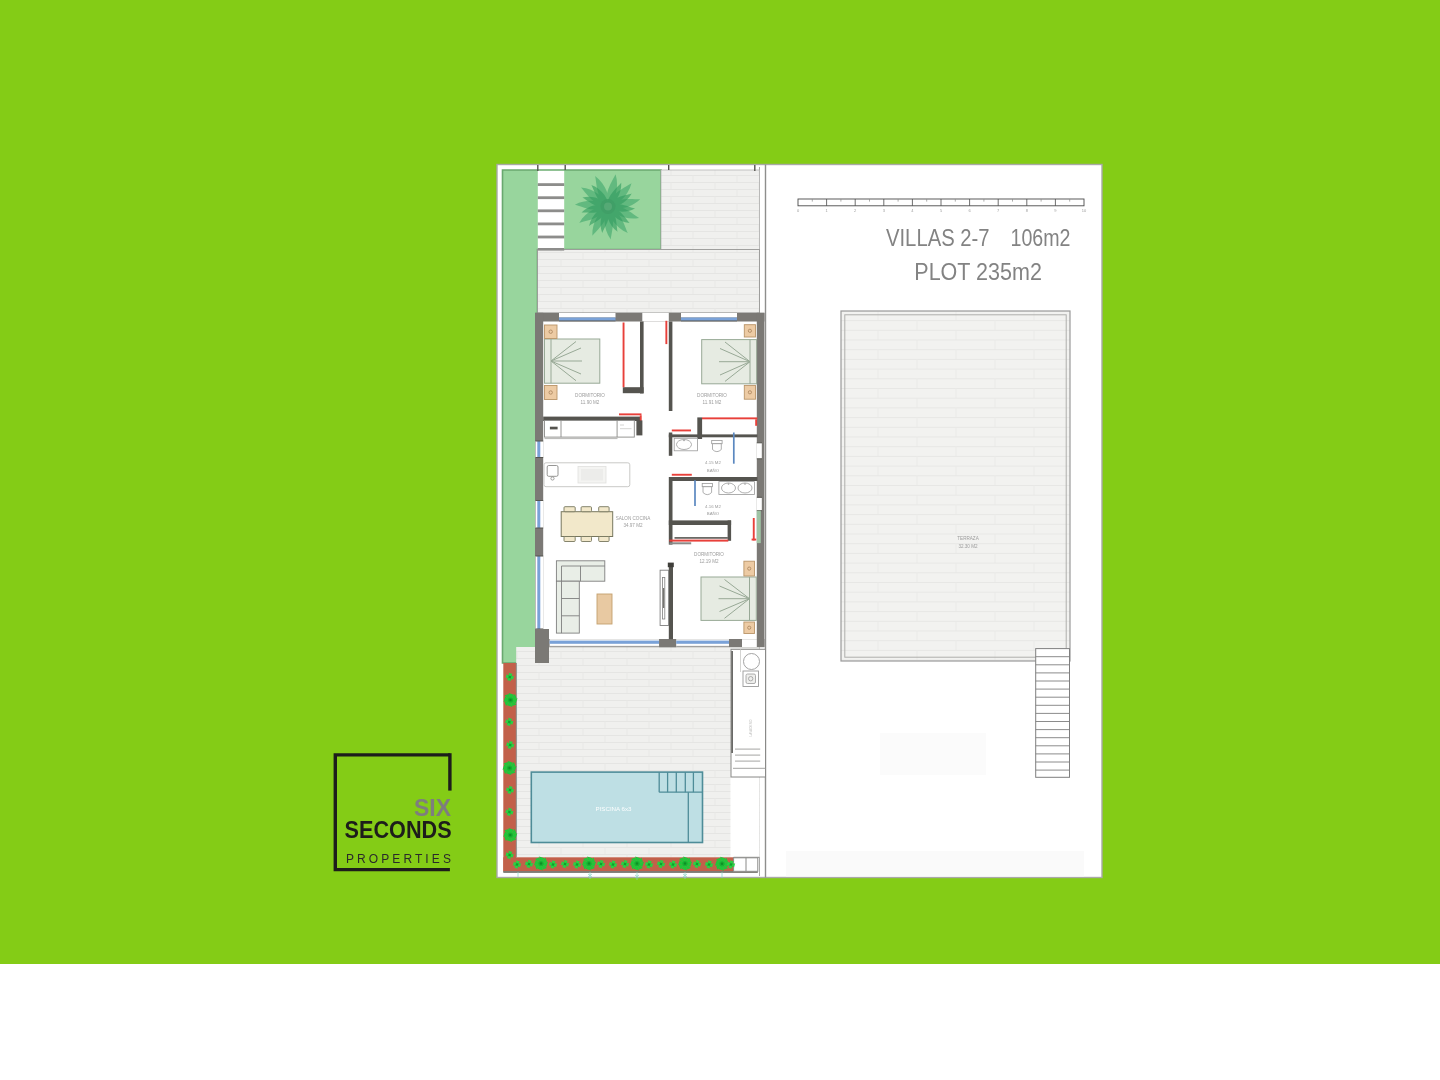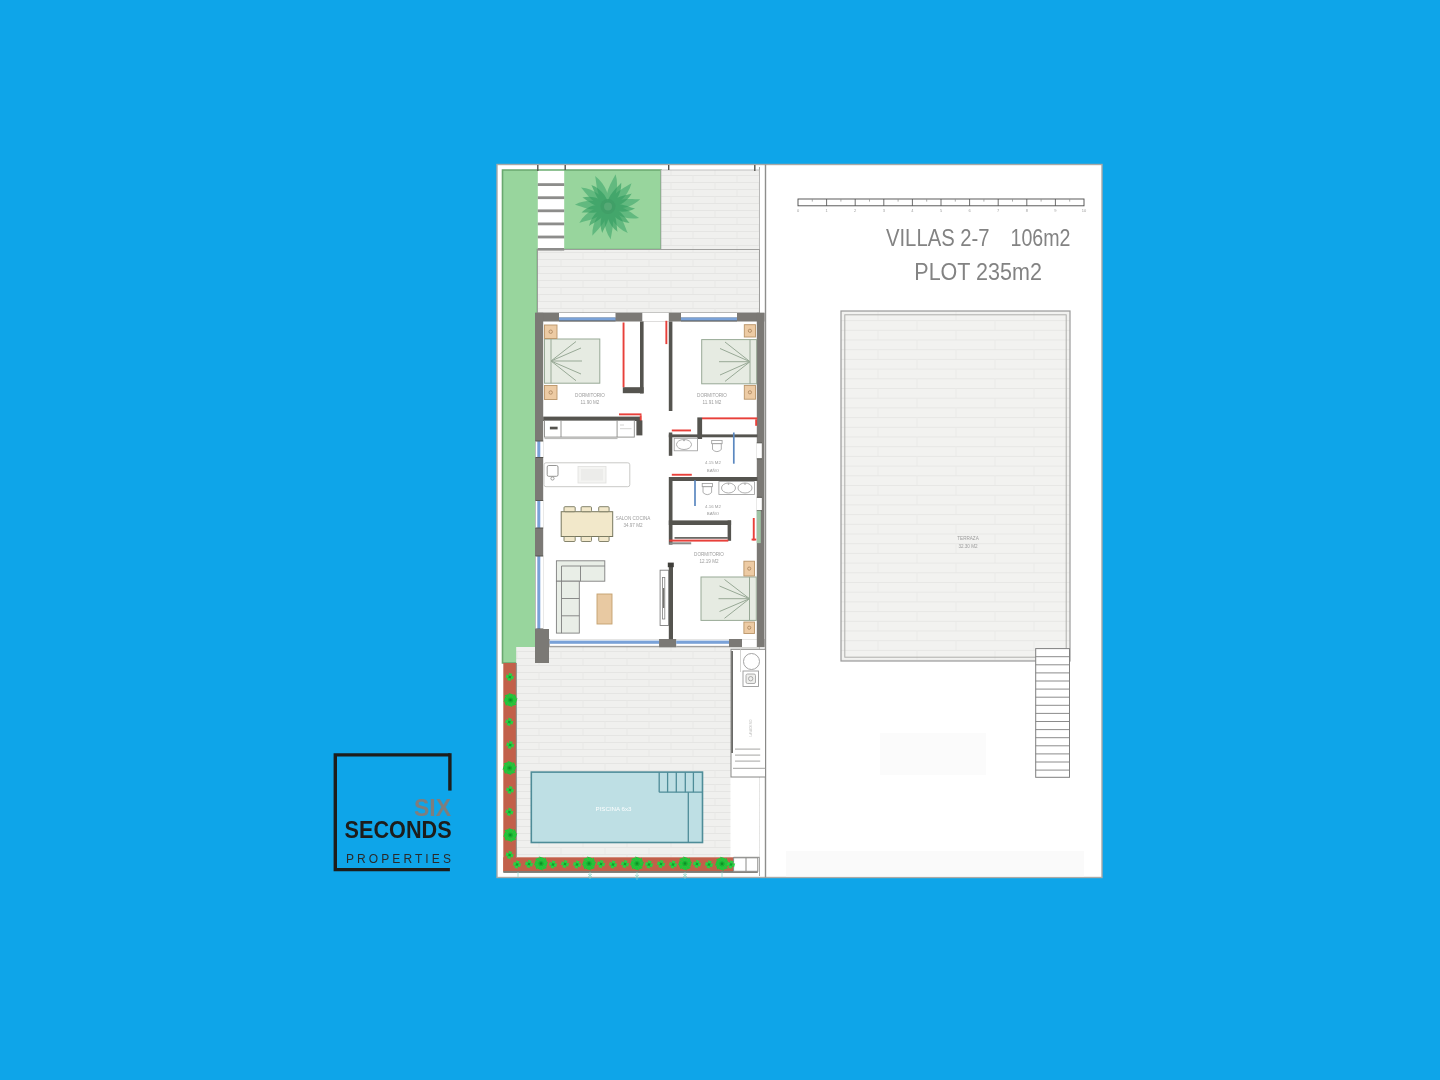--- a/index.html
+++ b/index.html
@@ -1,16 +1,16 @@
 <!DOCTYPE html>
 <html><head>
 <meta charset="utf-8">
 <style>
 html,body{margin:0;padding:0;background:#ffffff;}
-.page{position:relative;width:1440px;height:1080px;background:#0ea5e9;overflow:hidden;font-family:"Liberation Sans",sans-serif;}
+.page{position:relative;width:1440px;height:964px;background:#84cc16;overflow:hidden;font-family:"Liberation Sans",sans-serif;}
 svg{position:absolute;top:0;left:0;}
 text{font-family:"Liberation Sans",sans-serif;}
 </style>
 </head>
 <body>
 <div class="page">
 <svg width="1440" height="1080" viewBox="0 0 1440 1080">
 <defs>
 <pattern id="tile" patternUnits="userSpaceOnUse" width="44" height="14">
 <rect width="44" height="14" fill="#f0f0ee"></rect>

